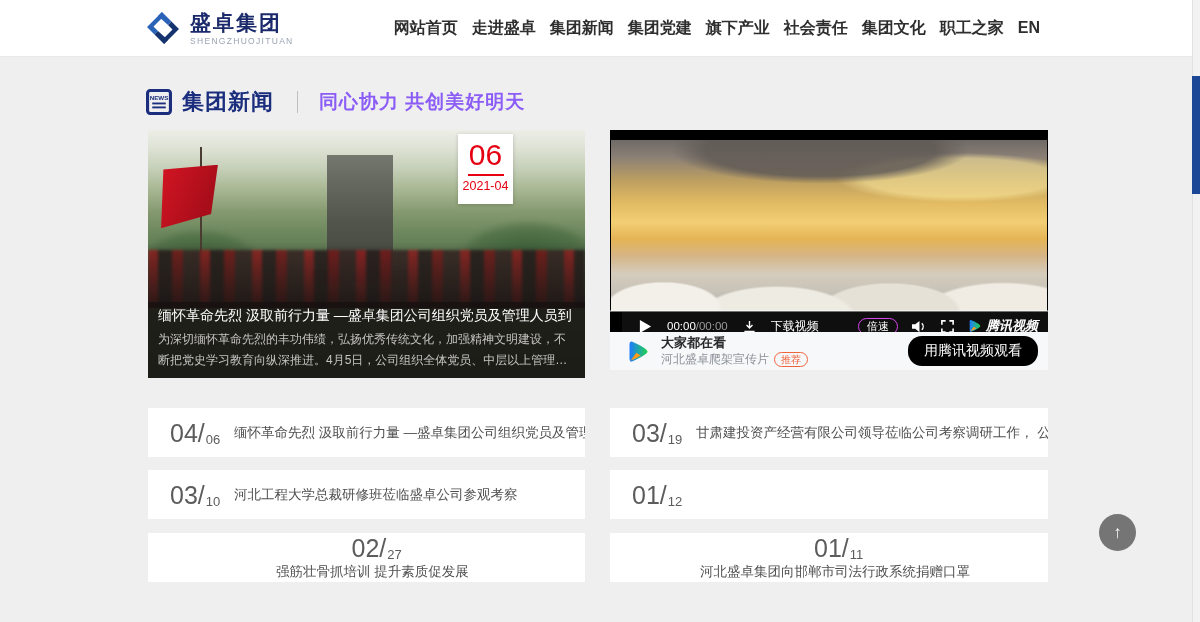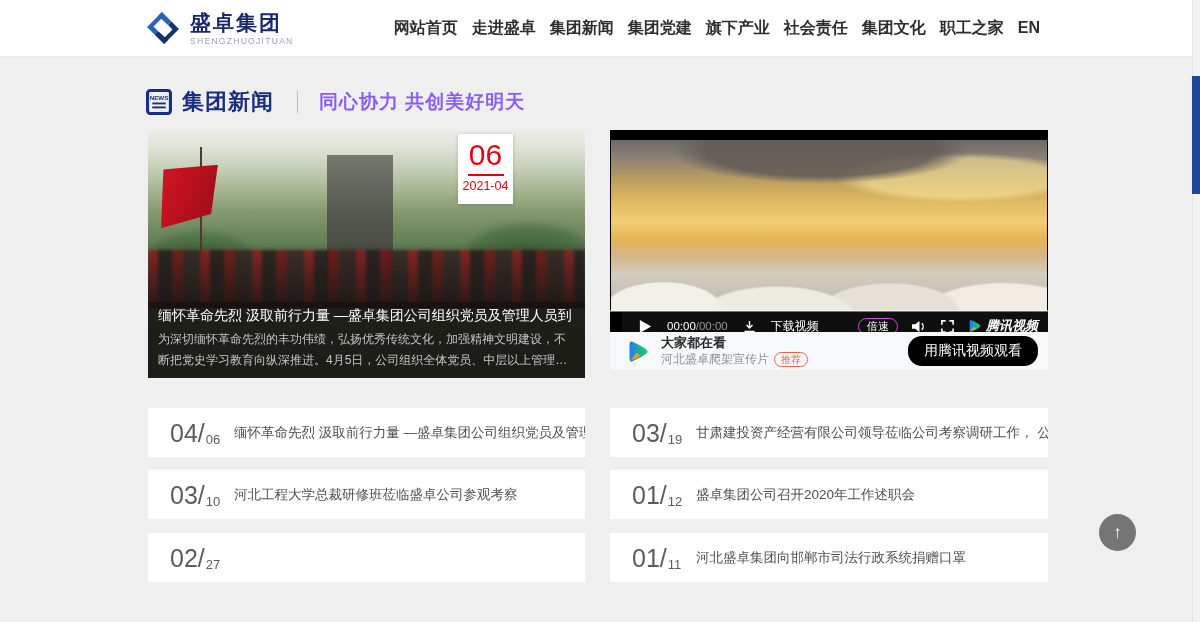--- a/index.html
+++ b/index.html
@@ -107,21 +107,21 @@
     font-family:"Liberation Sans","DejaVu Sans",sans-serif; }
 
   
   .news-item { position:absolute; width:437px; height:49px; background:#ffffff; display:flex;
     align-items:center; cursor:pointer; }
   .ni-date { margin-left:22px; display:flex; align-items:flex-start; color:#5c5c5c; width:52px; flex:0 0 auto; }
   .ni-month { font-size:25px; font-weight:400; line-height:30px; }
   .ni-day { font-size:13px; margin-top:14px; margin-left:1px; }
   .ni-title { font-size:13.5px; color:#4f4f4f; margin-left:12px; white-space:nowrap; overflow:hidden; }
   .col-l { left:148px; } .col-r { left:610px; }
-  .row-0 { top:408px; } .row-1 { top:470px; } .row-2 { top:533px; }
+  .row-0 { top:408px; } .row-1 { top:470px; } .row-2 { top:533px;flex-direction:column; }
   .col-r.news-item { width:438px; }
 
   
   .back-top { position:absolute; left:1099px; top:514px; width:37px; height:37px; border-radius:50%;
     background:#757575; border:none; color:#fff; font-size:17px; cursor:pointer; line-height:37px;
     text-align:center; padding:0; }
 </style>
 </head>
 <body>
 
@@ -265,35 +265,35 @@
         <span class="ni-month">03/</span>
         <span class="ni-day">10</span>
       </div>
     <div class="ni-title">河北工程大学总裁研修班莅临盛卓公司参观考察</div>
   </div>
   <div class="news-item col-l row-2">
     <div class="ni-date">
         <span class="ni-month">02/</span>
         <span class="ni-day">27</span>
       </div>
+    <div class="ni-title">强筋壮骨抓培训 提升素质促发展</div>
   </div>
 
   <div class="news-item col-r row-0">
     <div class="ni-date">
         <span class="ni-month">03/</span>
         <span class="ni-day">19</span>
       </div>
     <div class="ni-title">甘肃建投资产经营有限公司领导莅临公司考察调研工作， 公司启动数...</div>
   </div>
   <div class="news-item col-r row-1">
     <div class="ni-date">
         <span class="ni-month">01/</span>
         <span class="ni-day">12</span>
       </div>
-    <div class="ni-title">盛卓集团公司召开2020年工作述职会</div>
   </div>
   <div class="news-item col-r row-2">
     <div class="ni-date">
         <span class="ni-month">01/</span>
         <span class="ni-day">11</span>
       </div>
     <div class="ni-title">河北盛卓集团向邯郸市司法行政系统捐赠口罩</div>
   </div>
 
   <button class="back-top"><span>↑</span></button>

